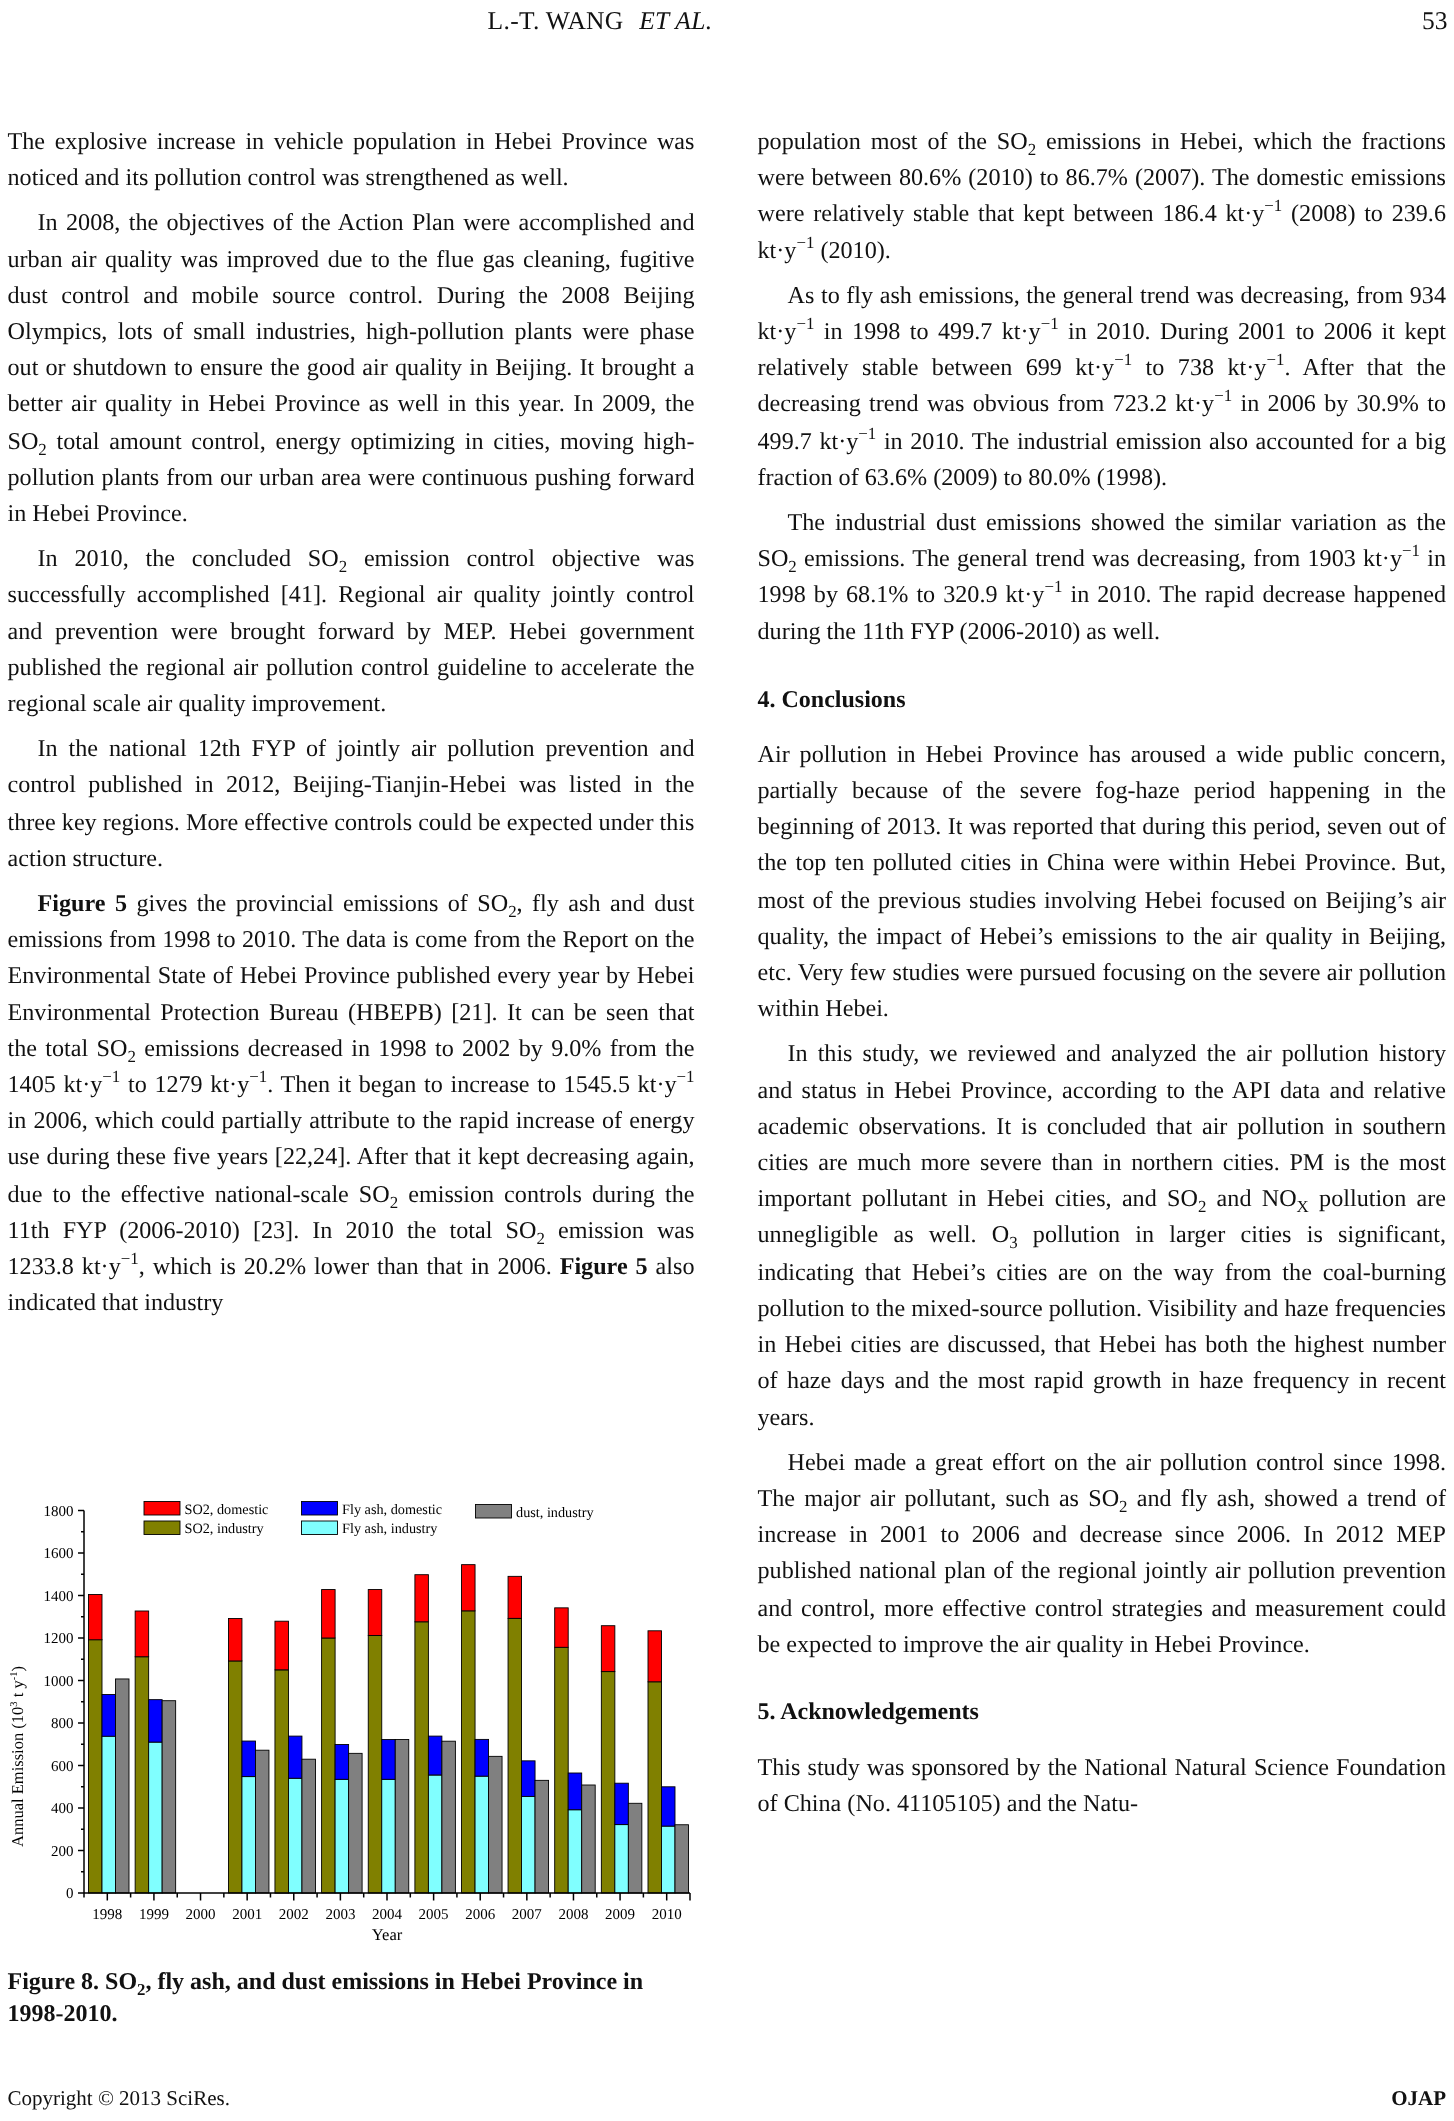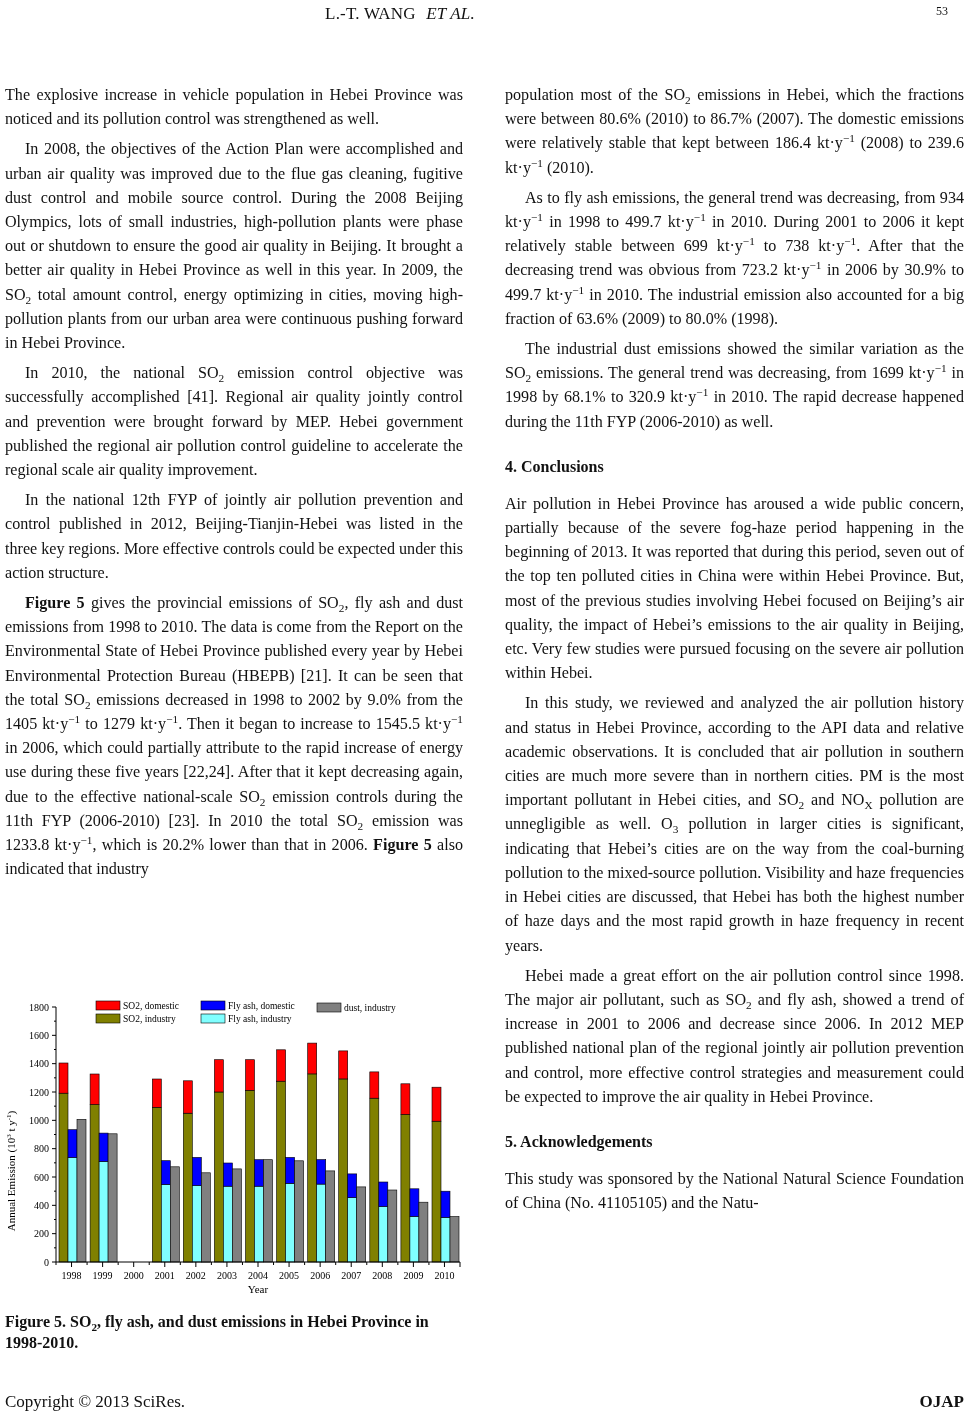--- a/index.html
+++ b/index.html
@@ -1,50 +1,50 @@
 <!DOCTYPE html>
 <html><head>
 <meta charset="utf-8">
 <style>
   html, body { margin: 0; padding: 0; background: #fff; }
   body { width: 969px; height: 1414px; position: relative; overflow: hidden;
          font-family: "Liberation Serif", "DejaVu Serif", serif; color: #111; }
   .header { position: absolute; top: 0; left: 0; width: 969px; height: 30px; }
   .header .title { position: absolute; left: 0; width: 800px; top: 4px; text-align: center; font-size: 17px; letter-spacing: 0.2px; }
   .header .title i { margin-left: 6px; }
-  .header .page { position: absolute; right: 21px; top: 4px; font-size: 12px; }
+  .header .page { position: absolute; right: 4px; top: 4px; font-size: 17px; }
   .col { position: absolute; top: 55px; font-size: 16.1px; line-height: 24.2px; text-align: justify; margin-top: 28px; }
   .col.left { left: 5px; width: 458px; }
   .col.right { left: 505px; width: 459px; }
   .col p { margin: 0 0 6px 0; text-indent: 20px; hyphens: none; }
   .col p.noindent { text-indent: 0; }
   .col h2 { font-size: 16px; font-weight: bold; margin: 20px 0 12px 0; line-height: 26px; }
   sub, sup { font-size: 0.7em; line-height: 0; }
   .chart { position: absolute; left: 0; top: 996px; width: 480px; height: 300px; }
   .caption { position: absolute; left: 5px; top: 1311px; width: 460px; font-weight: bold; font-size: 16px; line-height: 21px; }
-  .footer { position: absolute; left: 0; top: 1392px; width: 969px; height: 22px; font-size: 17px; }
+  .footer { position: absolute; left: 0; top: 1392px; width: 969px; height: 22px; font-size: 14px; }
   .footer .copy { position: absolute; left: 5px; }
   .footer .journal { position: absolute; right: 5px; font-weight: bold; }
   svg text { font-family: "Liberation Serif", "DejaVu Serif", serif; }
 </style>
 </head>
 <body>
 
 <div class="header">
   <div class="title">
     <span>L.-T. WANG</span>
     <i>ET   AL.</i>
   </div>
   <div class="page">53</div>
 </div>
 
 <div class="col left">
   <p class="noindent">The explosive increase in vehicle population in Hebei Province was noticed and its pollution control was strengthened as well.</p>
   <p><span>In 2008, the objectives of the Action Plan were accomplished and urban air quality was improved due to the flue gas cleaning, fugitive dust control and mobile source control. During the 2008 Beijing Olympics, lots of small industries, high-pollution plants were phase out or shutdown to ensure the good air quality in Beijing. It brought a better air quality in Hebei Province as well in this year. In 2009, the SO</span><sub>2</sub><span> total amount control, energy optimizing in cities, moving high-pollution plants from our urban area were continuous pushing forward in Hebei Province.</span></p>
-  <p><span>In 2010, the national SO</span><sub>2</sub><span> emission control objective was successfully accomplished [41]. Regional air quality jointly control and prevention were brought forward by MEP. Hebei government published the regional air pollution control guideline to accelerate the regional scale air quality improvement.</span></p>
+  <p><span>In 2010, the concluded SO</span><sub>2</sub><span> emission control objective was successfully accomplished [41]. Regional air quality jointly control and prevention were brought forward by MEP. Hebei government published the regional air pollution control guideline to accelerate the regional scale air quality improvement.</span></p>
   <p>In the national 12th FYP of jointly air pollution prevention and control published in 2012, Beijing-Tianjin-Hebei was listed in the three key regions. More effective controls could be expected under this action structure.</p>
   <p><b>Figure 5</b><span> gives the provincial emissions of SO</span><sub>2</sub><span>, fly ash and dust emissions from 1998 to 2010. The data is come from the Report on the Environmental State of Hebei Province published every year by Hebei Environmental Protection Bureau (HBEPB) [21]. It can be seen that the total SO</span><sub>2</sub><span> emissions decreased in 1998 to 2002 by 9.0% from the 1405 kt·y</span><sup>−1</sup><span> to 1279 kt·y</span><sup>−1</sup><span>. Then it began to increase to 1545.5 kt·y</span><sup>−1</sup><span> in 2006, which could partially attribute to the rapid increase of energy use during these five years [22,24]. After that it kept decreasing again, due to the effective national-scale SO</span><sub>2</sub><span> emission controls during the 11th FYP (2006-2010) [23]. In 2010 the total SO</span><sub>2</sub><span> emission was 1233.8 kt·y</span><sup>−1</sup><span>, which is 20.2% lower than that in 2006. </span><b>Figure 5</b><span> also indicated that industry</span></p>
 </div>
 
 <div class="chart">
   <svg id="chart-svg" width="480" height="300">
     <g id="legend">
         <rect x="96" y="5" width="24" height="9" fill="#ff0000" stroke="#000" stroke-width="0.6"></rect>
         <text x="123" y="13" font-size="9.5">SO2, domestic</text>
         <rect x="201" y="5" width="24" height="9" fill="#0000ff" stroke="#000" stroke-width="0.6"></rect>
@@ -189,26 +189,26 @@
         <line x1="428.9230769230769" y1="266" x2="428.9230769230769" y2="269" stroke="#000" stroke-width="1"></line>
         <line x1="444.46153846153845" y1="266" x2="444.46153846153845" y2="271" stroke="#000" stroke-width="1"></line>
         <text x="444.46153846153845" y="283" text-anchor="middle" font-size="10">2010</text>
         <line x1="460" y1="266" x2="460" y2="271" stroke="#000" stroke-width="1"></line>
       </g>
     <text id="ylabel" transform="translate(15,175) rotate(-90)" text-anchor="middle" font-size="11"><tspan>Annual Emission (10</tspan><tspan baseline-shift="super" font-size="7">3</tspan><tspan> t y</tspan><tspan baseline-shift="super" font-size="7">-1</tspan><tspan>)</tspan></text>
     <text id="xlabel" x="258" y="297" text-anchor="middle" font-size="11">Year</text>
   </svg>
 </div>
 
-<div class="caption"><span>Figure 5. SO</span><sub>2</sub><span>, fly ash, and dust emissions in Hebei Province in 1998-2010.</span></div>
+<div class="caption"><span>Figure 8. SO</span><sub>2</sub><span>, fly ash, and dust emissions in Hebei Province in 1998-2010.</span></div>
 
 <div class="col right">
   <p class="noindent"><span>population most of the SO</span><sub>2</sub><span> emissions in Hebei, which the fractions were between 80.6% (2010) to 86.7% (2007). The domestic emissions were relatively stable that kept between 186.4 kt·y</span><sup>−1</sup><span> (2008) to 239.6 kt·y</span><sup>−1</sup><span> (2010).</span></p>
   <p><span>As to fly ash emissions, the general trend was decreasing, from 934 kt·y</span><sup>−1</sup><span> in 1998 to 499.7 kt·y</span><sup>−1</sup><span> in 2010. During 2001 to 2006 it kept relatively stable between 699 kt·y</span><sup>−1</sup><span> to 738 kt·y</span><sup>−1</sup><span>. After that the decreasing trend was obvious from 723.2 kt·y</span><sup>−1</sup><span> in 2006 by 30.9% to 499.7 kt·y</span><sup>−1</sup><span> in 2010. The industrial emission also accounted for a big fraction of 63.6% (2009) to 80.0% (1998).</span></p>
-  <p><span>The industrial dust emissions showed the similar variation as the SO</span><sub>2</sub><span> emissions. The general trend was decreasing, from 1699 kt·y</span><sup>−1</sup><span> in 1998 by 68.1% to 320.9 kt·y</span><sup>−1</sup><span> in 2010. The rapid decrease happened during the 11th FYP (2006-2010) as well.</span></p>
+  <p><span>The industrial dust emissions showed the similar variation as the SO</span><sub>2</sub><span> emissions. The general trend was decreasing, from 1903 kt·y</span><sup>−1</sup><span> in 1998 by 68.1% to 320.9 kt·y</span><sup>−1</sup><span> in 2010. The rapid decrease happened during the 11th FYP (2006-2010) as well.</span></p>
   <h2>4. Conclusions</h2>
   <p class="noindent">Air pollution in Hebei Province has aroused a wide public concern, partially because of the severe fog-haze period happening in the beginning of 2013. It was reported that during this period, seven out of the top ten polluted cities in China were within Hebei Province. But, most of the previous studies involving Hebei focused on Beijing’s air quality, the impact of Hebei’s emissions to the air quality in Beijing, etc. Very few studies were pursued focusing on the severe air pollution within Hebei.</p>
   <p><span>In this study, we reviewed and analyzed the air pollution history and status in Hebei Province, according to the API data and relative academic observations. It is concluded that air pollution in southern cities are much more severe than in northern cities. PM is the most important pollutant in Hebei cities, and SO</span><sub>2</sub><span> and NO</span><sub>X</sub><span> pollution are unnegligible as well. O</span><sub>3</sub><span> pollution in larger cities is significant, indicating that Hebei’s cities are on the way from the coal-burning pollution to the mixed-source pollution. Visibility and haze frequencies in Hebei cities are discussed, that Hebei has both the highest number of haze days and the most rapid growth in haze frequency in recent years.</span></p>
   <p><span>Hebei made a great effort on the air pollution control since 1998. The major air pollutant, such as SO</span><sub>2</sub><span> and fly ash, showed a trend of increase in 2001 to 2006 and decrease since 2006. In 2012 MEP published national plan of the regional jointly air pollution prevention and control, more effective control strategies and measurement could be expected to improve the air quality in Hebei Province.</span></p>
   <h2>5. Acknowledgements</h2>
   <p class="noindent">This study was sponsored by the National Natural Science Foundation of China (No. 41105105) and the Natu-</p>
 </div>
 
 <div class="footer">
   <span class="copy">Copyright © 2013 SciRes.</span>

